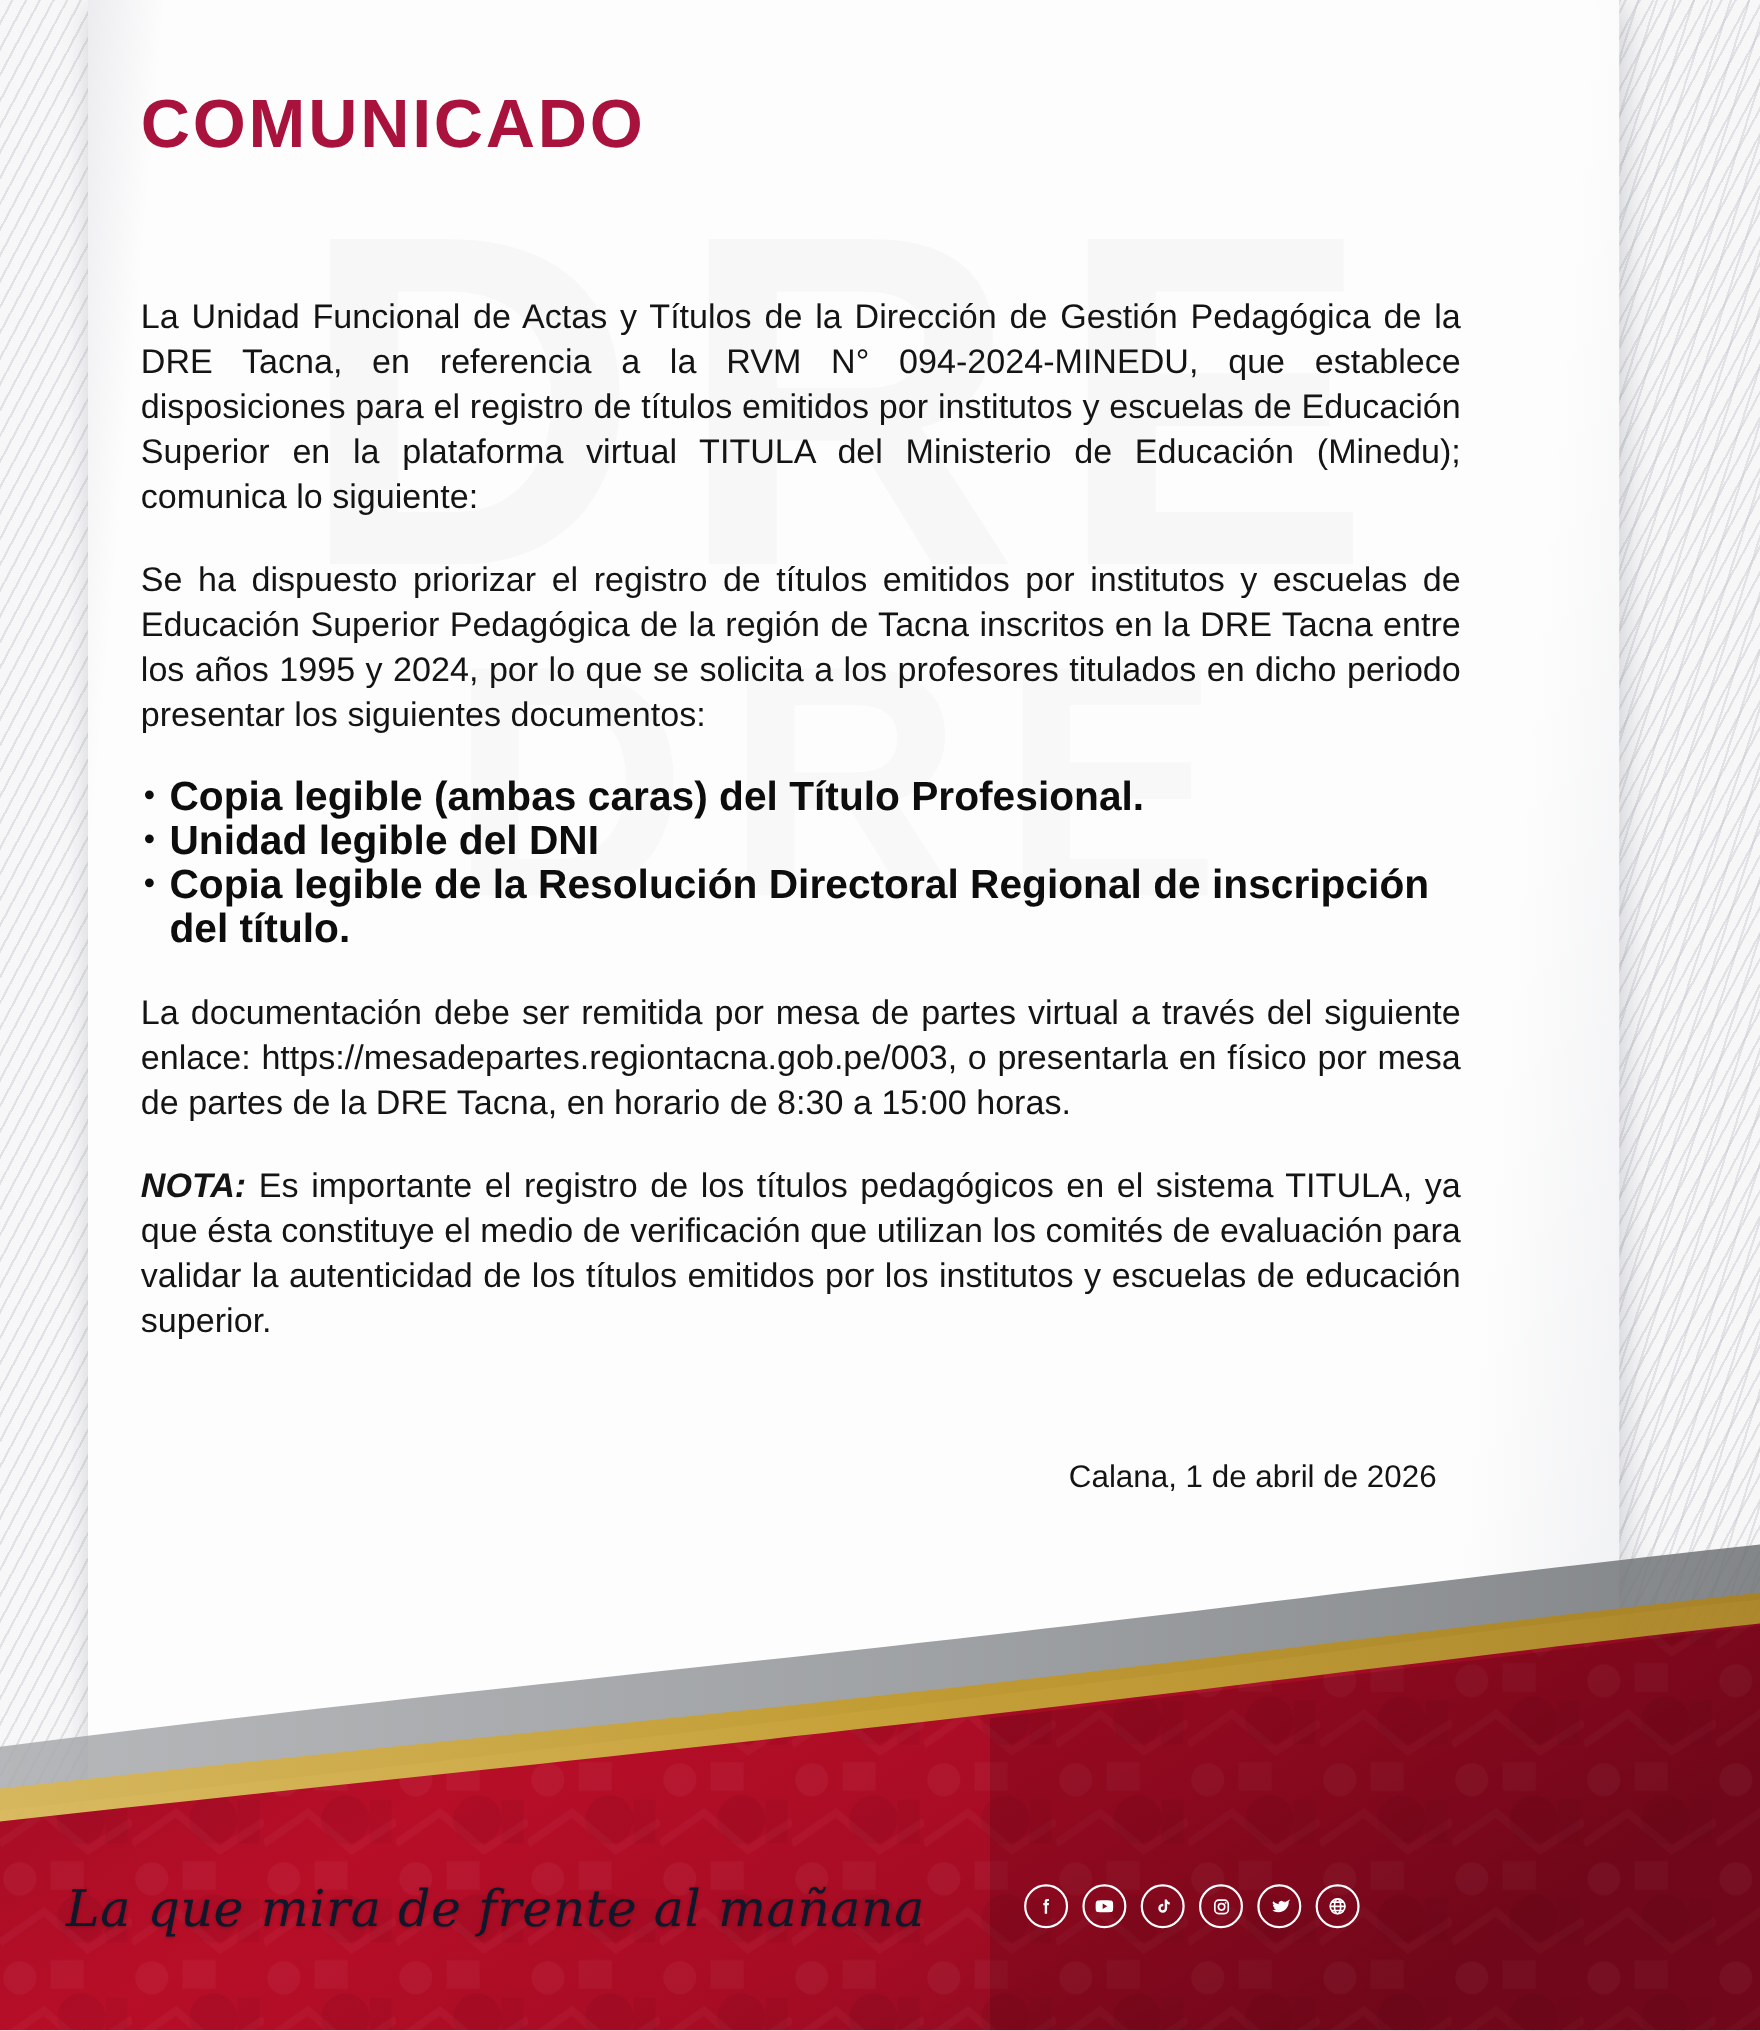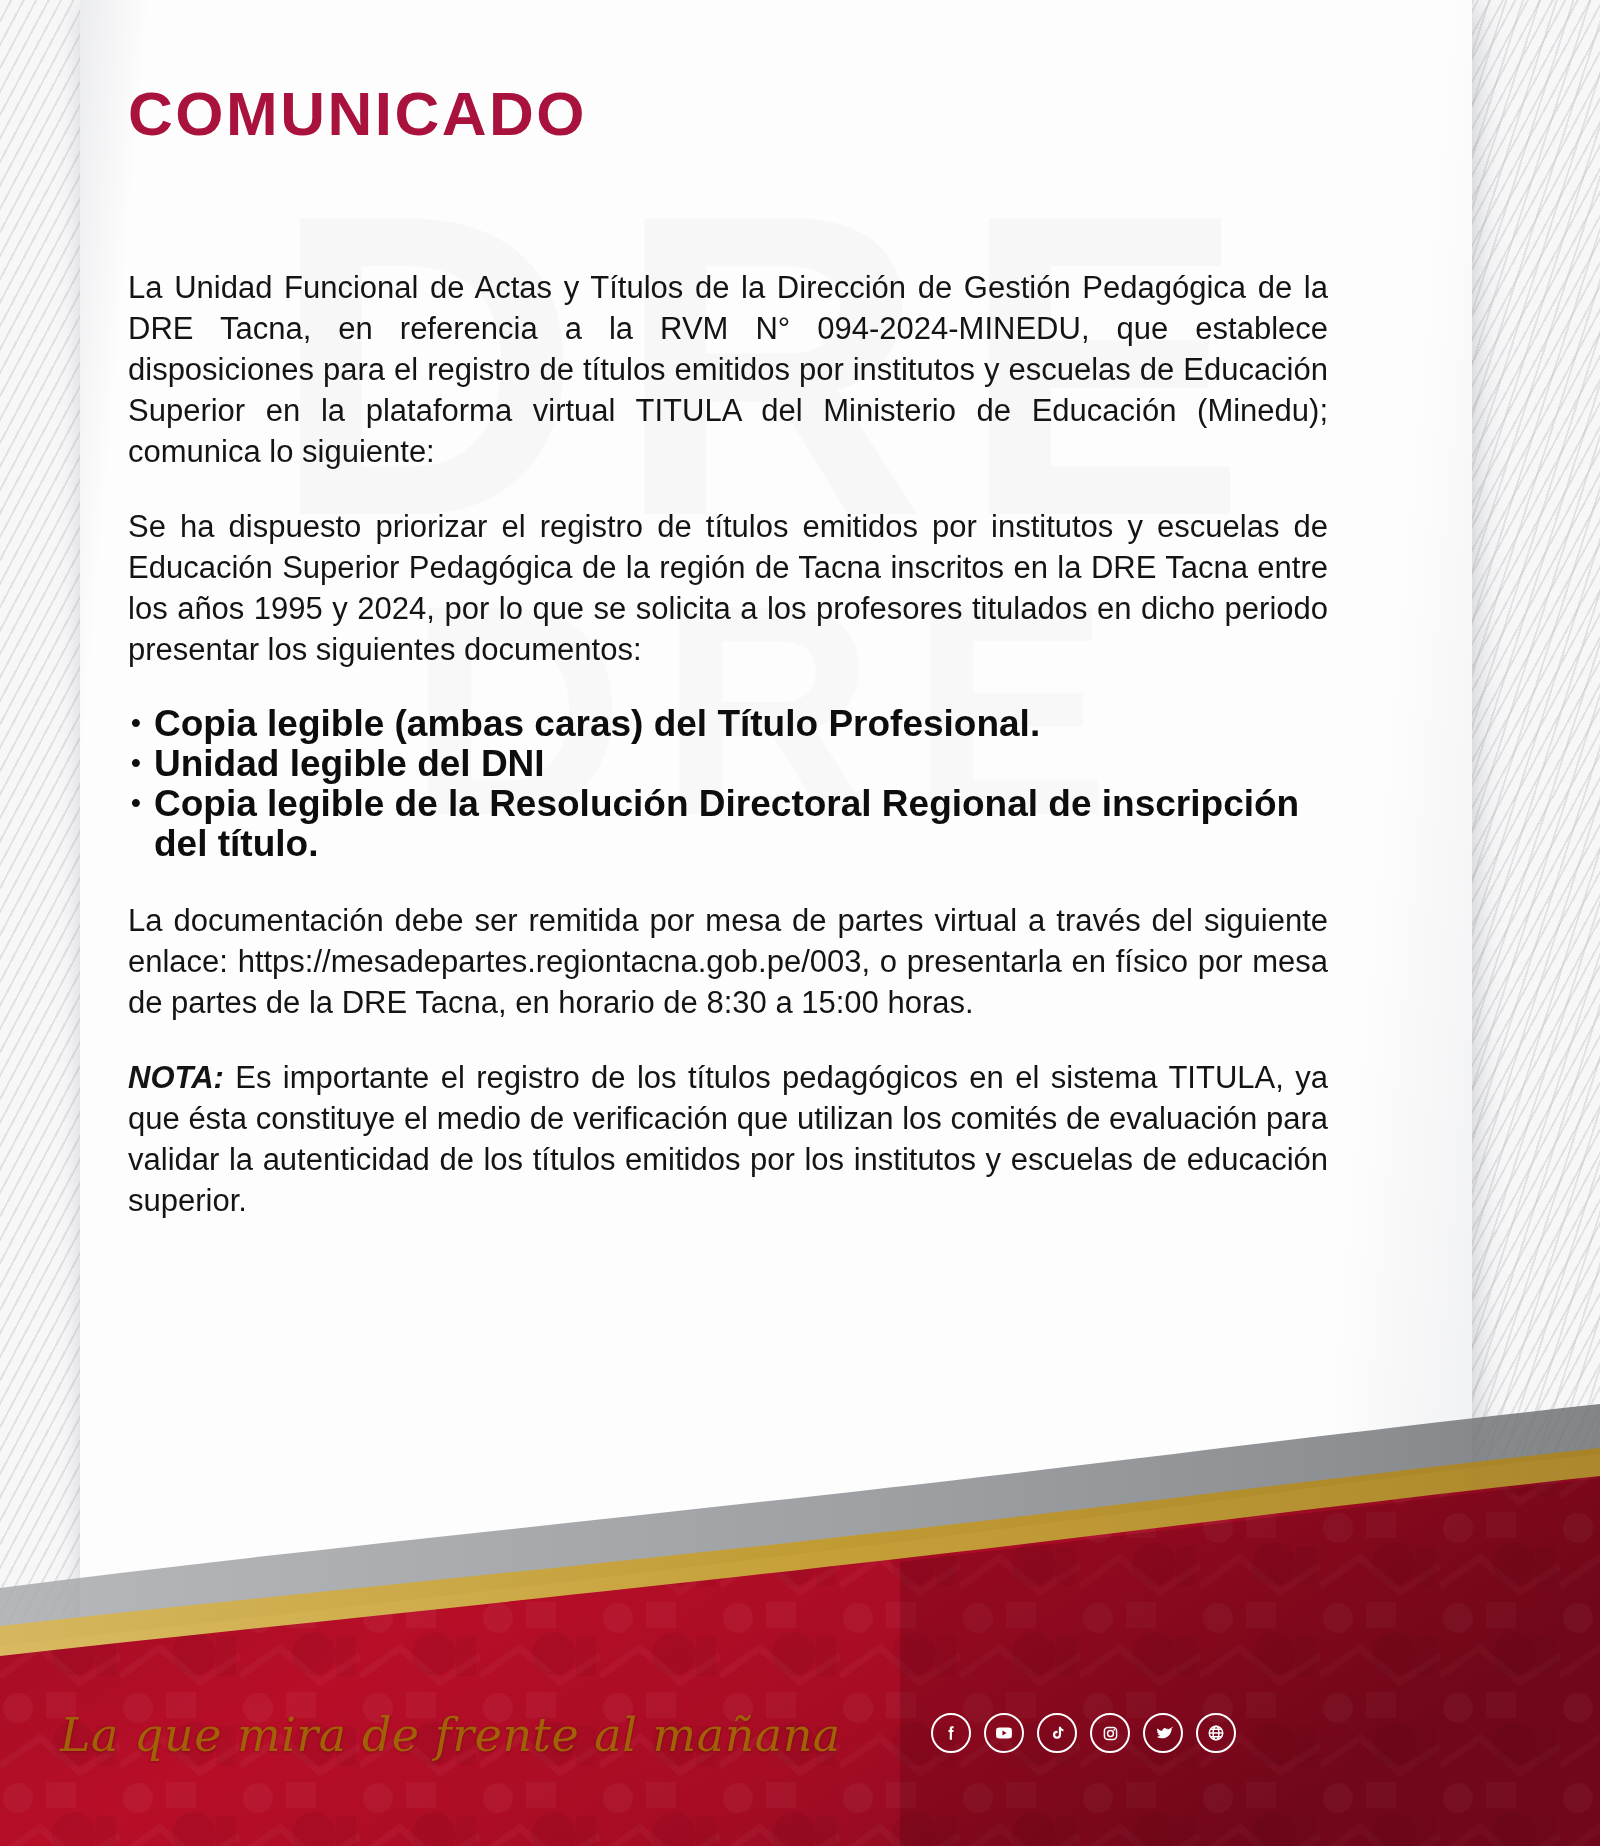--- a/index.html
+++ b/index.html
@@ -152,21 +152,21 @@
     position:absolute;
     left:0; bottom:0;
     width:1600px; height:200px;
     z-index:8;
     display:flex;
     align-items:center;
     justify-content:space-between;
     padding:0 44px 0 60px;
   }
   .slogan{
-    color:#a16207;
+    color:#0f172a;
     font-family:"DejaVu Serif", serif;
     font-style:italic;
     font-size:46px;
     font-weight:400;
     letter-spacing:0.5px;
     margin-bottom:22px;
     text-shadow:0 1px 3px rgba(90,0,14,0.45);
   }
   .socials{
     display:flex;
@@ -216,20 +216,21 @@
         <li>Unidad legible del DNI</li>
         <li>Copia legible de la Resolución Directoral Regional de inscripción del título.</li>
       </ul>
 
       <p class="para">La documentación debe ser remitida por mesa de partes virtual a través del siguiente enlace: https://mesadepartes.regiontacna.gob.pe/003, o presentarla en físico por mesa de partes de la DRE Tacna, en horario de 8:30 a 15:00 horas.</p>
 
       <p class="para">
         <span class="bold">NOTA:</span><span> Es importante el registro de los títulos pedagógicos en el sistema TITULA, ya que ésta constituye el medio de verificación que utilizan los comités de evaluación para validar la autenticidad de los títulos emitidos por los institutos y escuelas de educación superior.</span>
       </p>
 
+      <div class="date-line">Calana, 1 de abril de 2026</div>
 
     </div>
   </div>
 </div>
 
 <div class="footer">
   <svg viewBox="0 0 1600 520" preserveAspectRatio="none">
     <defs>
       <linearGradient id="redGrad" x1="0" y1="0" x2="1" y2="0.35">
         <stop offset="0%" stop-color="#9E0C24"></stop>

